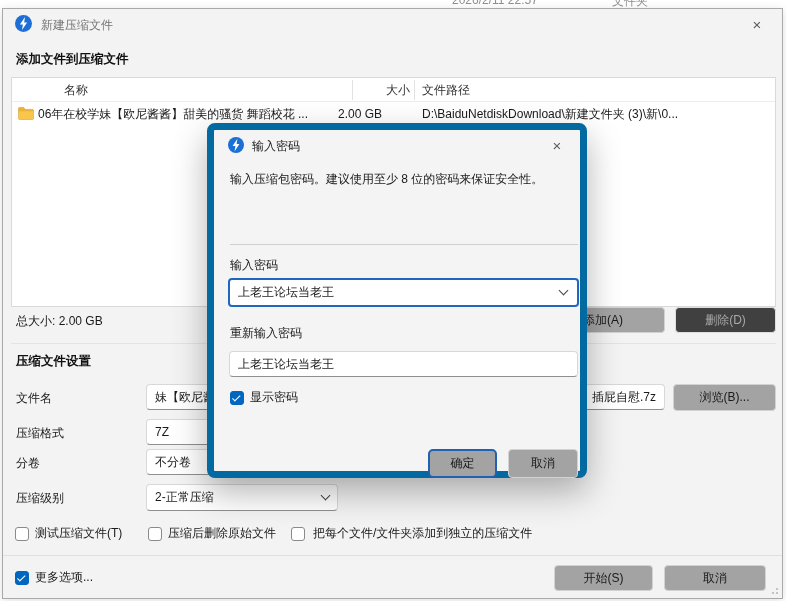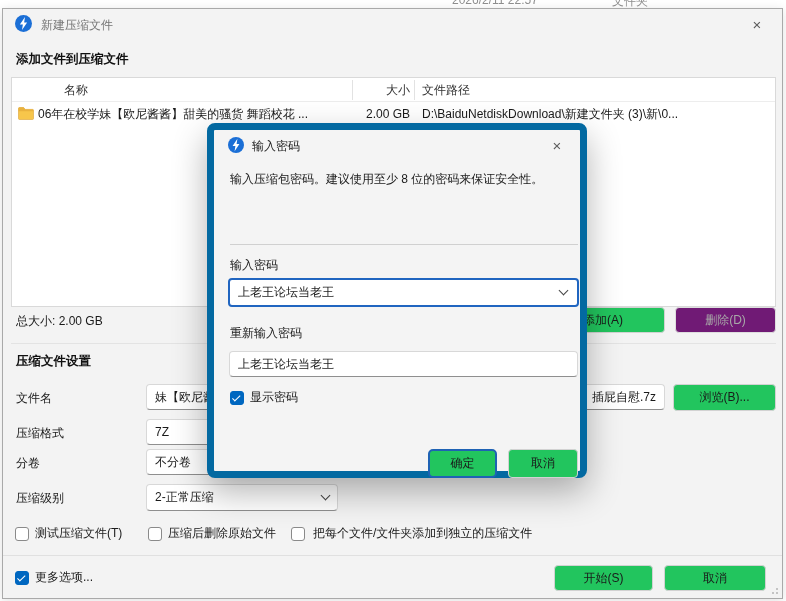--- a/index.html
+++ b/index.html
@@ -33,33 +33,33 @@
     background:#fff; border:1px solid #d9d9d9;
   }
   .thead { position:absolute; left:0; top:0; right:0; height:24px; border-bottom:1px solid #ededed; }
   .th { position:absolute; top:0; height:24px; line-height:24px; color:#333; }
   .th-name { left:8px;margin-left:44px; }
   .th-size { left:346px; width:52px; text-align:right; }
   .th-path { left:410px; }
   .vsep { position:absolute; top:2px; height:20px; width:1px; background:#e2e2e2; }
   .trow { position:absolute; left:0; top:24px; right:0; height:24px; line-height:24px; white-space:nowrap; }
   .td-name { position:absolute; left:26px; width:316px; overflow:hidden; }
-  .td-size { position:absolute; left:330px; width:68px; text-align:right; }
+  .td-size { position:absolute; left:314px; width:68px; text-align:center; }
   .td-path { position:absolute; left:410px; width:350px; overflow:hidden; }
   .folder-ico { position:absolute; left:6px; top:5px; width:16px; height:13px; }
 
   .total-size { position:absolute; left:13px; top:300px; height:24px; line-height:24px; }
 
   
   .btn {
-    position:absolute; background:#22c55e; border:1px solid #d2d2d2; border-radius:4px;
+    position:absolute; background:#a3a3a3; border:1px solid #d2d2d2; border-radius:4px;
     display:flex; align-items:center; justify-content:center; font-size:12px; color:#1a1a1a;
     cursor:pointer;
   }
-  .btn.disabled { color:#a8a8a8; background:#701a75; border-color:#dedede; cursor:default; }
+  .btn.disabled { color:#a8a8a8; background:#404040; border-color:#dedede; cursor:default; }
   .btn.primary { border:2px solid #1f62b4; border-radius:5px; }
 
   .hsep { position:absolute; height:1px; background:#e3e3e3; }
 
   .lbl { position:absolute; color:#1a1a1a; }
   .inputbox {
     position:absolute; background:#fff; border:1px solid #d8d8d8; border-bottom:1px solid #8f8f8f;
     border-radius:4px; display:flex; align-items:center; padding:0 8px; white-space:nowrap; overflow:hidden;
   }
   .inputbox.split { justify-content:space-between; }

